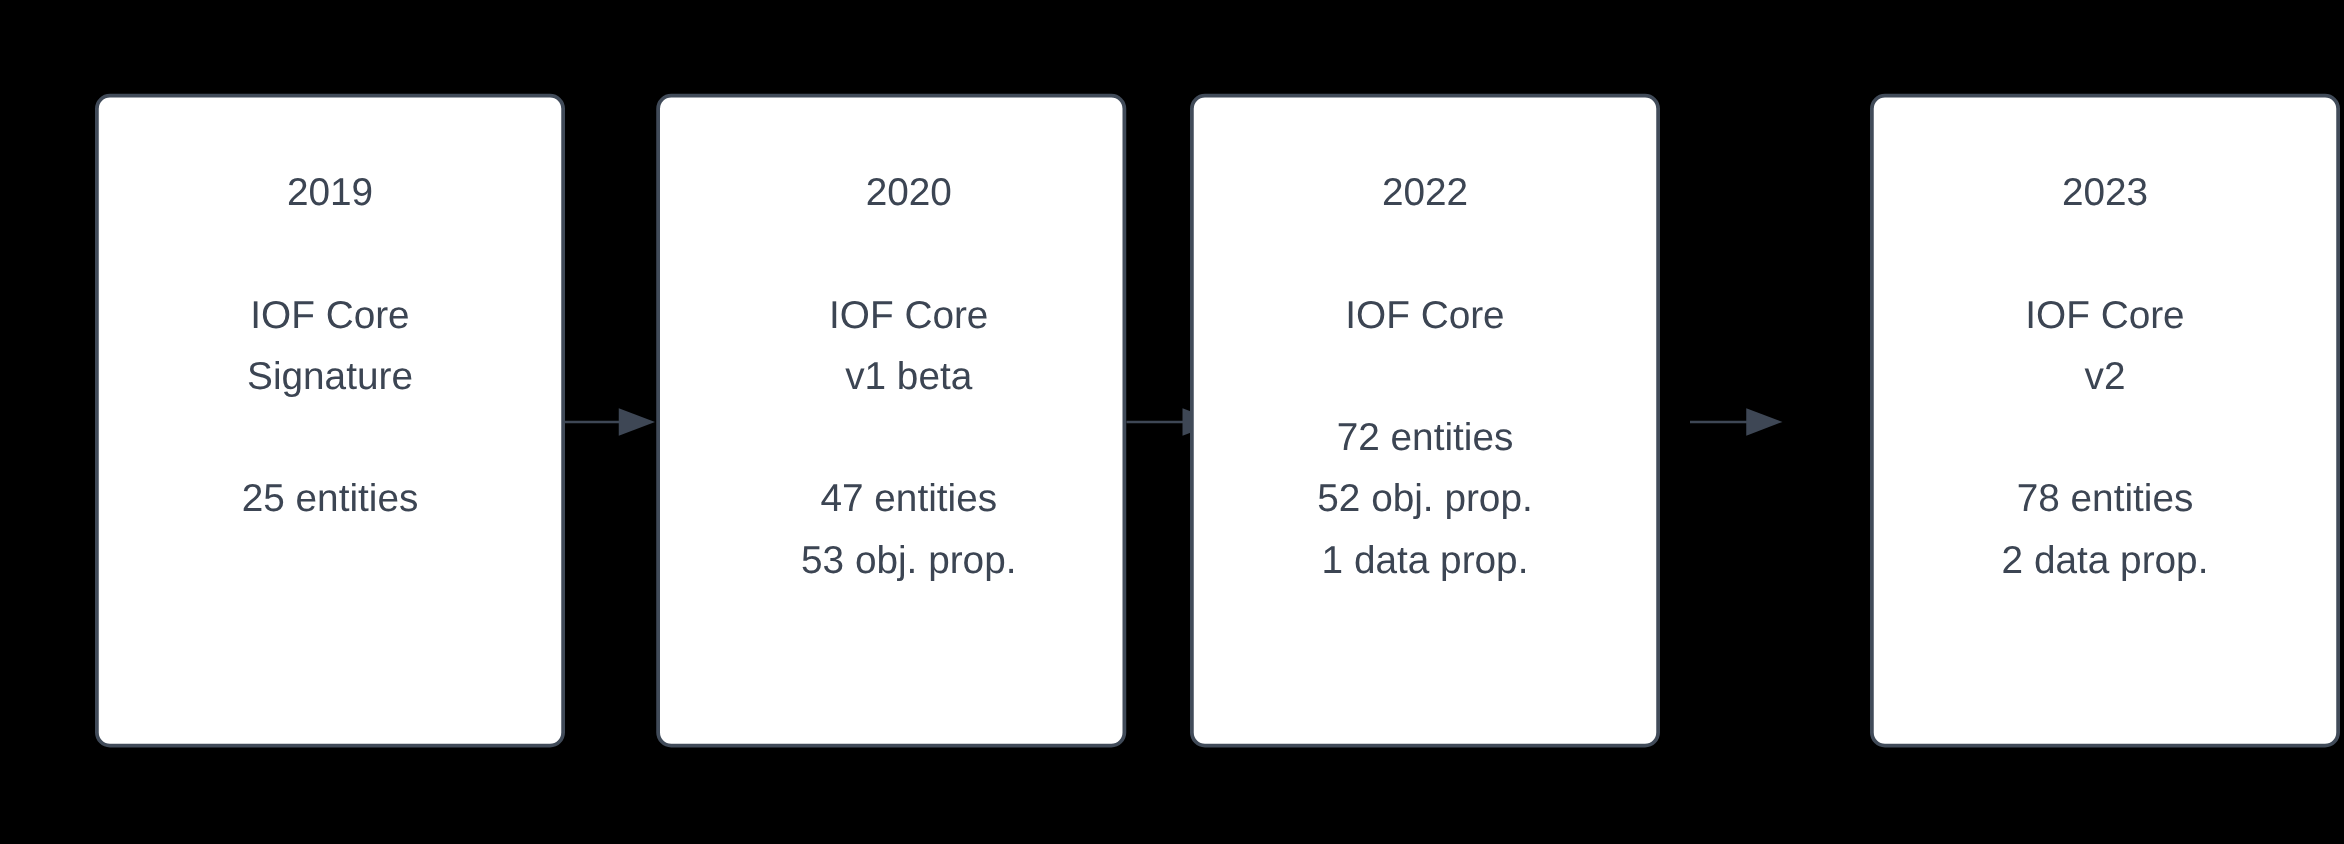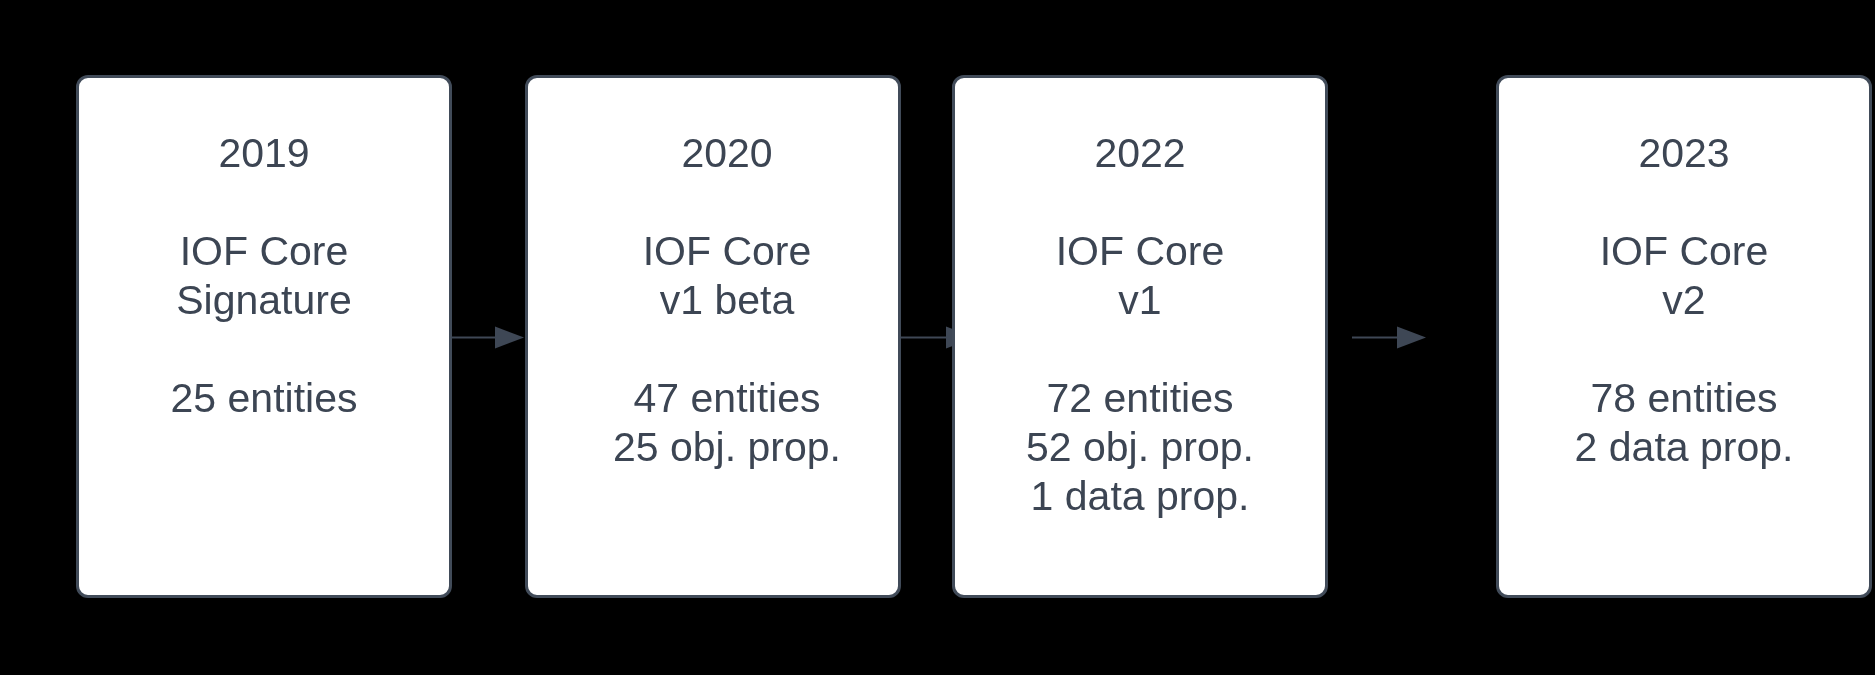--- a/index.html
+++ b/index.html
@@ -21,21 +21,21 @@
     position:absolute;
     top:75px;
     width:376px;height:523px;
     box-sizing:border-box;
     background:var(--box-fill);
     border:3px solid var(--box-border);
     border-radius:12px;
     padding-top:51px;
     text-align:center;
     color:var(--text);
-    font-size:41px;
+    font-size:31px;
     line-height:49px;
   }
   .box1{left:76px;}
   .box2{left:525px;padding-left:28px;}
   .box3{left:952px;}
   .box4{left:1496px;}
   .line{height:49px;white-space:nowrap;}
   .arrow{
     position:absolute;
     top:324px;
@@ -71,36 +71,35 @@
     </svg>
   </div>
 
   <div class="box box2">
     <div class="line">2020</div>
     <div class="line blank"></div>
     <div class="line">IOF Core</div>
     <div class="line">v1 beta</div>
     <div class="line blank"></div>
     <div class="line">47 entities</div>
-    <div class="line">25 obj. prop.</div>
+    <div class="line">53 obj. prop.</div>
     <div class="line"></div>
   </div>
 
   <div class="arrow arrow2">
     <svg viewBox="0 0 75 27" xmlns="http://www.w3.org/2000/svg">
       <line x1="0" y1="13.5" x2="47" y2="13.5"></line>
       <polygon points="45,2.5 74,13.5 45,24.5"></polygon>
     </svg>
   </div>
 
   <div class="box box3">
     <div class="line">2022</div>
     <div class="line blank"></div>
     <div class="line">IOF Core</div>
-    <div class="line">v1</div>
     <div class="line blank"></div>
     <div class="line">72 entities</div>
     <div class="line">52 obj. prop.</div>
     <div class="line">1 data prop.</div>
   </div>
 
   <div class="arrow arrow3">
     <svg viewBox="0 0 75 27" xmlns="http://www.w3.org/2000/svg">
       <line x1="0" y1="13.5" x2="47" y2="13.5"></line>
       <polygon points="45,2.5 74,13.5 45,24.5"></polygon>

